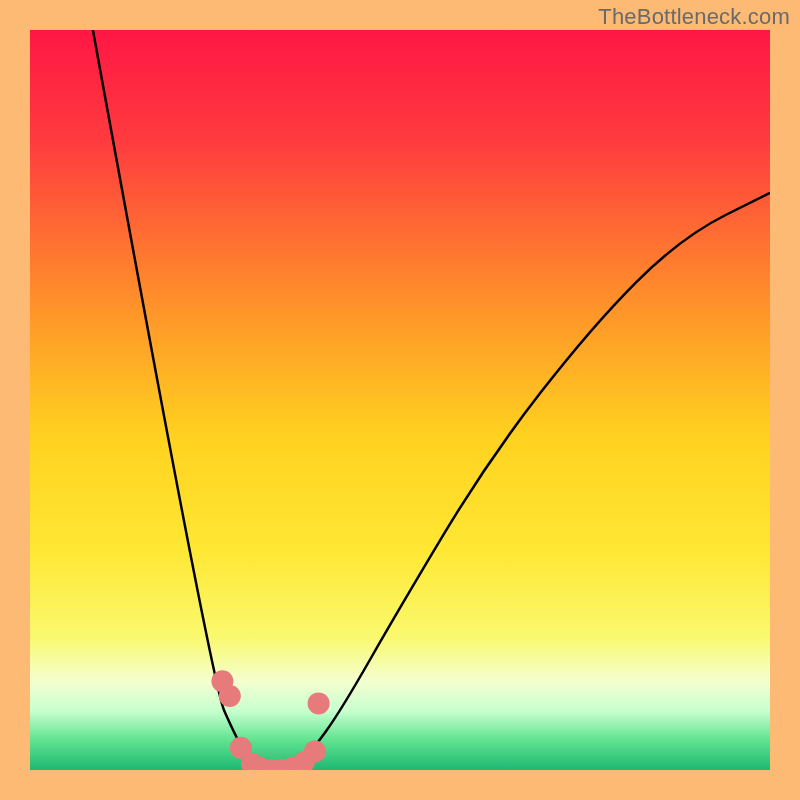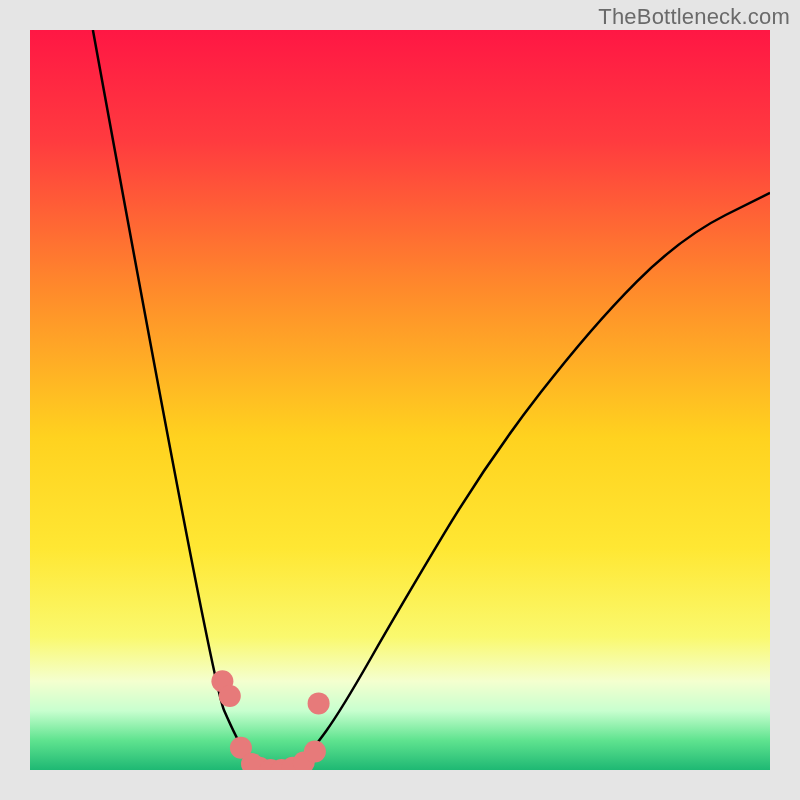--- a/index.html
+++ b/index.html
@@ -7,21 +7,21 @@
     padding: 0;
     width: 800px;
     height: 800px;
     background: #000;
     overflow: hidden;
     font-family: Arial, Helvetica, sans-serif;
   }
   .frame {
     position: absolute;
     inset: 0;
-    background: #e5e5e5;
+    background: #fdba74;
   }
   .watermark {
     position: absolute;
     top: 4px;
     right: 10px;
     color: #6a6a6a;
     font-size: 22px;
     font-weight: 500;
     letter-spacing: 0.2px;
     z-index: 50;

